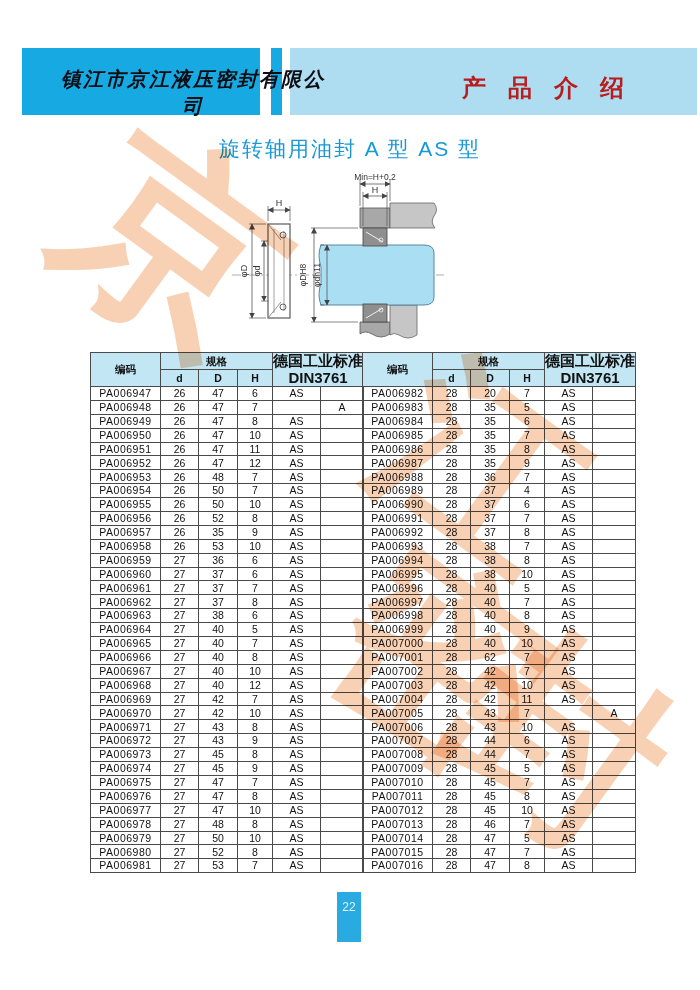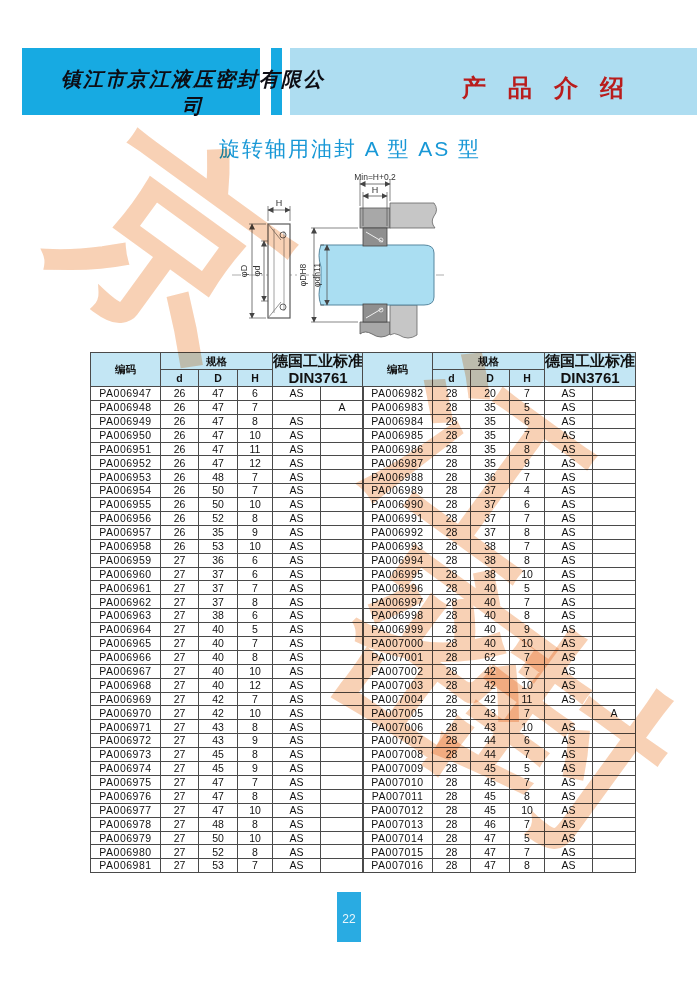--- a/index.html
+++ b/index.html
@@ -51,21 +51,21 @@
     overflow:hidden;white-space:nowrap;
   }
   table.spec{border:1px solid #a21caf;}
   table.spec thead th{background:#c3e6f4;font-weight:bold;height:15px;font-size:10.5px;color:#111;}
   table.spec thead th.std{font-size:15px;line-height:1.1;}
   table.spec tbody td{height:12.9px;background:transparent;color:#111;}
   table.spec tbody td.code{letter-spacing:0.5px;}
   
   .page-badge{
     position:absolute;left:337px;top:892px;width:24px;height:50px;z-index:4;
-    background:#29abe2;color:#eaf6fc;font-size:12px;text-align:center;padding-top:20px;box-sizing:border-box;
+    background:#29abe2;color:#eaf6fc;font-size:12px;text-align:center;padding-top:8px;box-sizing:border-box;
   }
 </style>
 </head>
 <body>
 
 <div class="hdr-dark"></div>
 <div class="hdr-stripe"></div>
 <div class="hdr-light"></div>
 <div class="company">镇江市京江液压密封有限公司</div>
 <div class="section-label">产品介绍</div>

